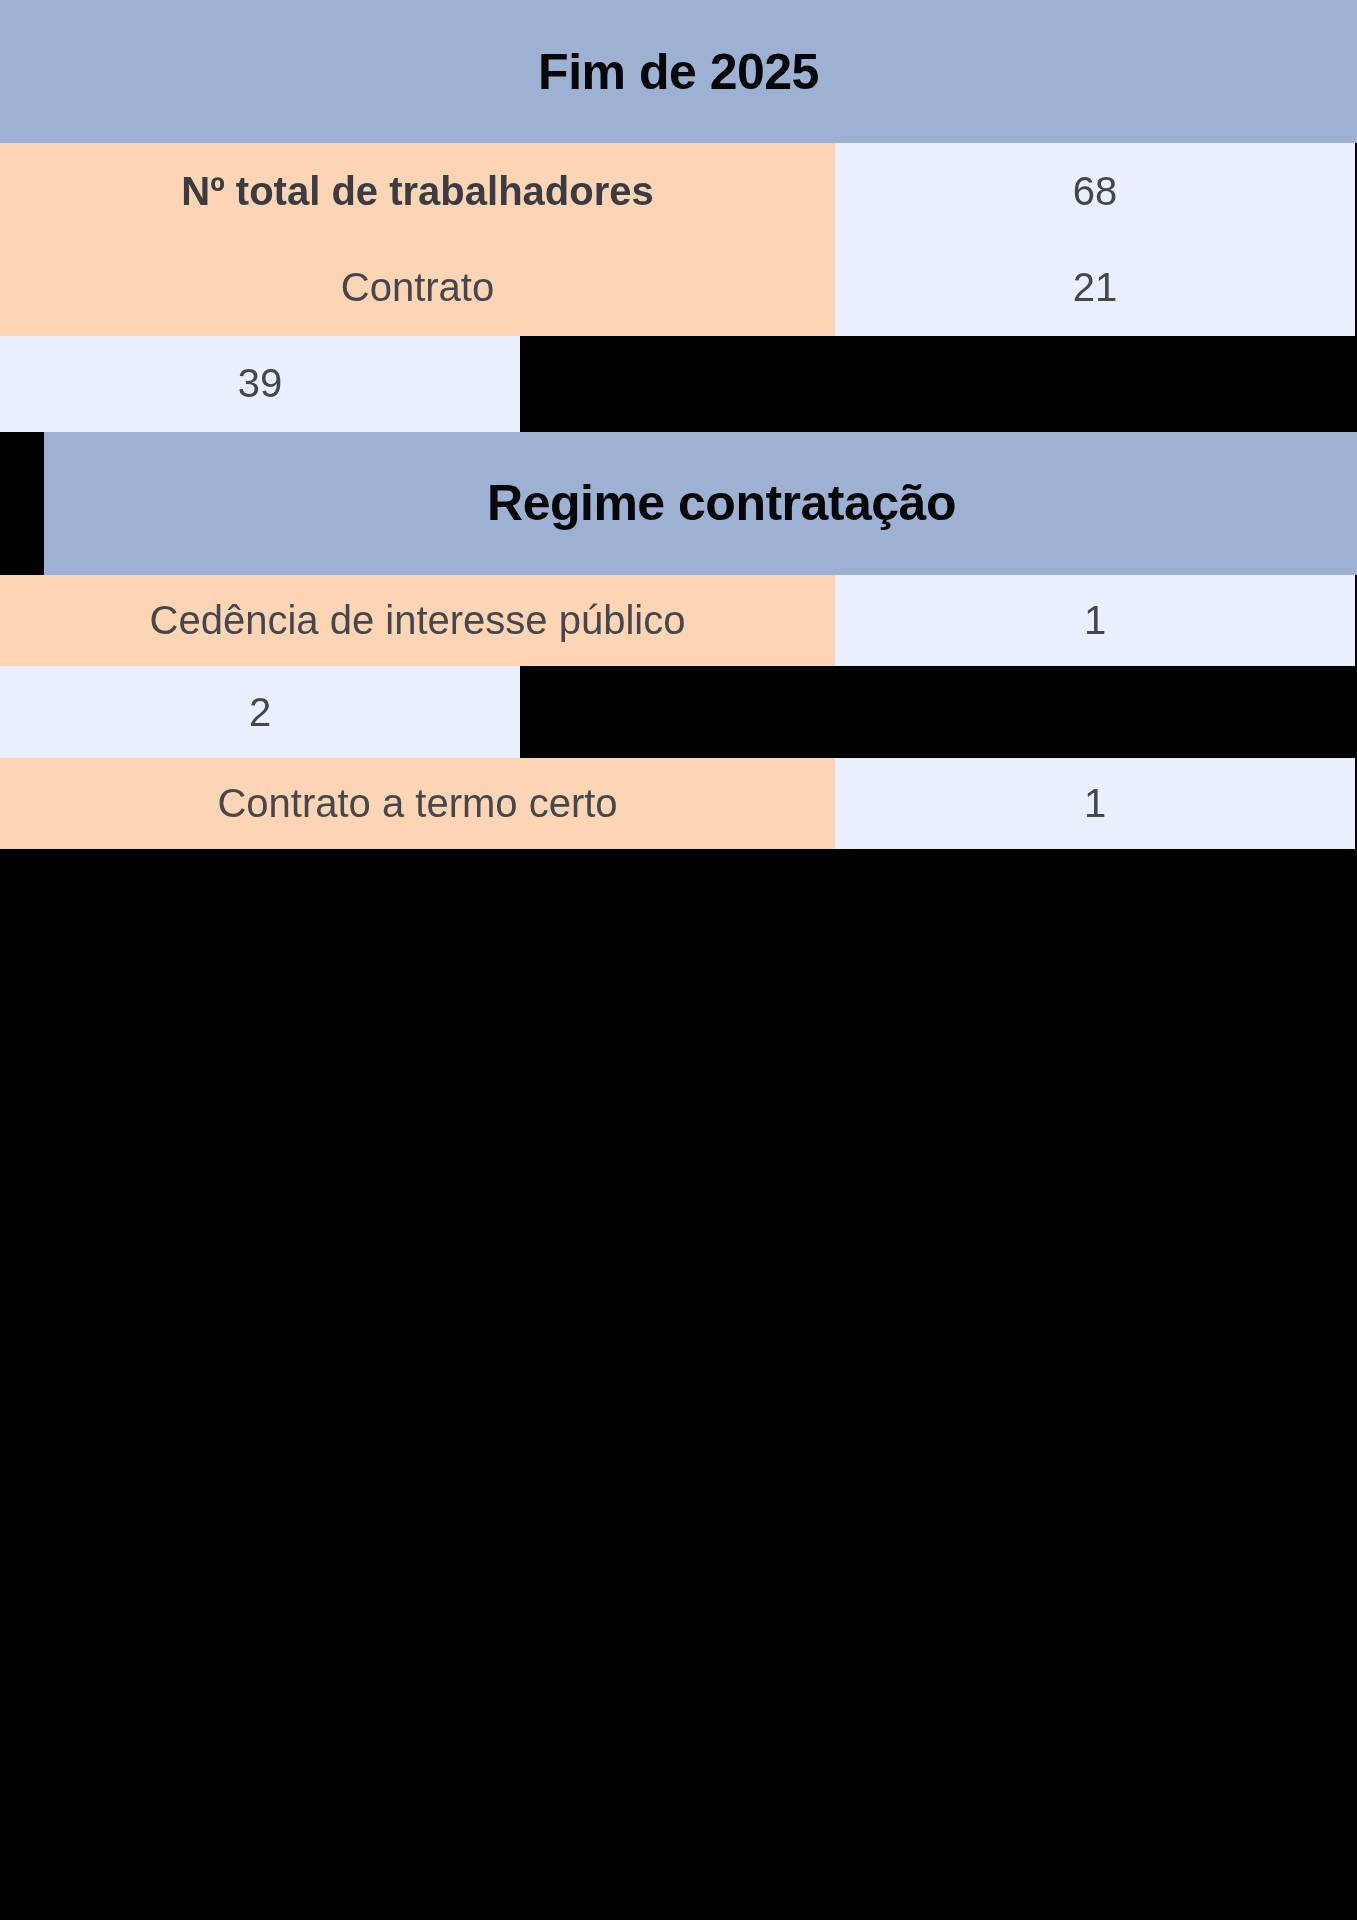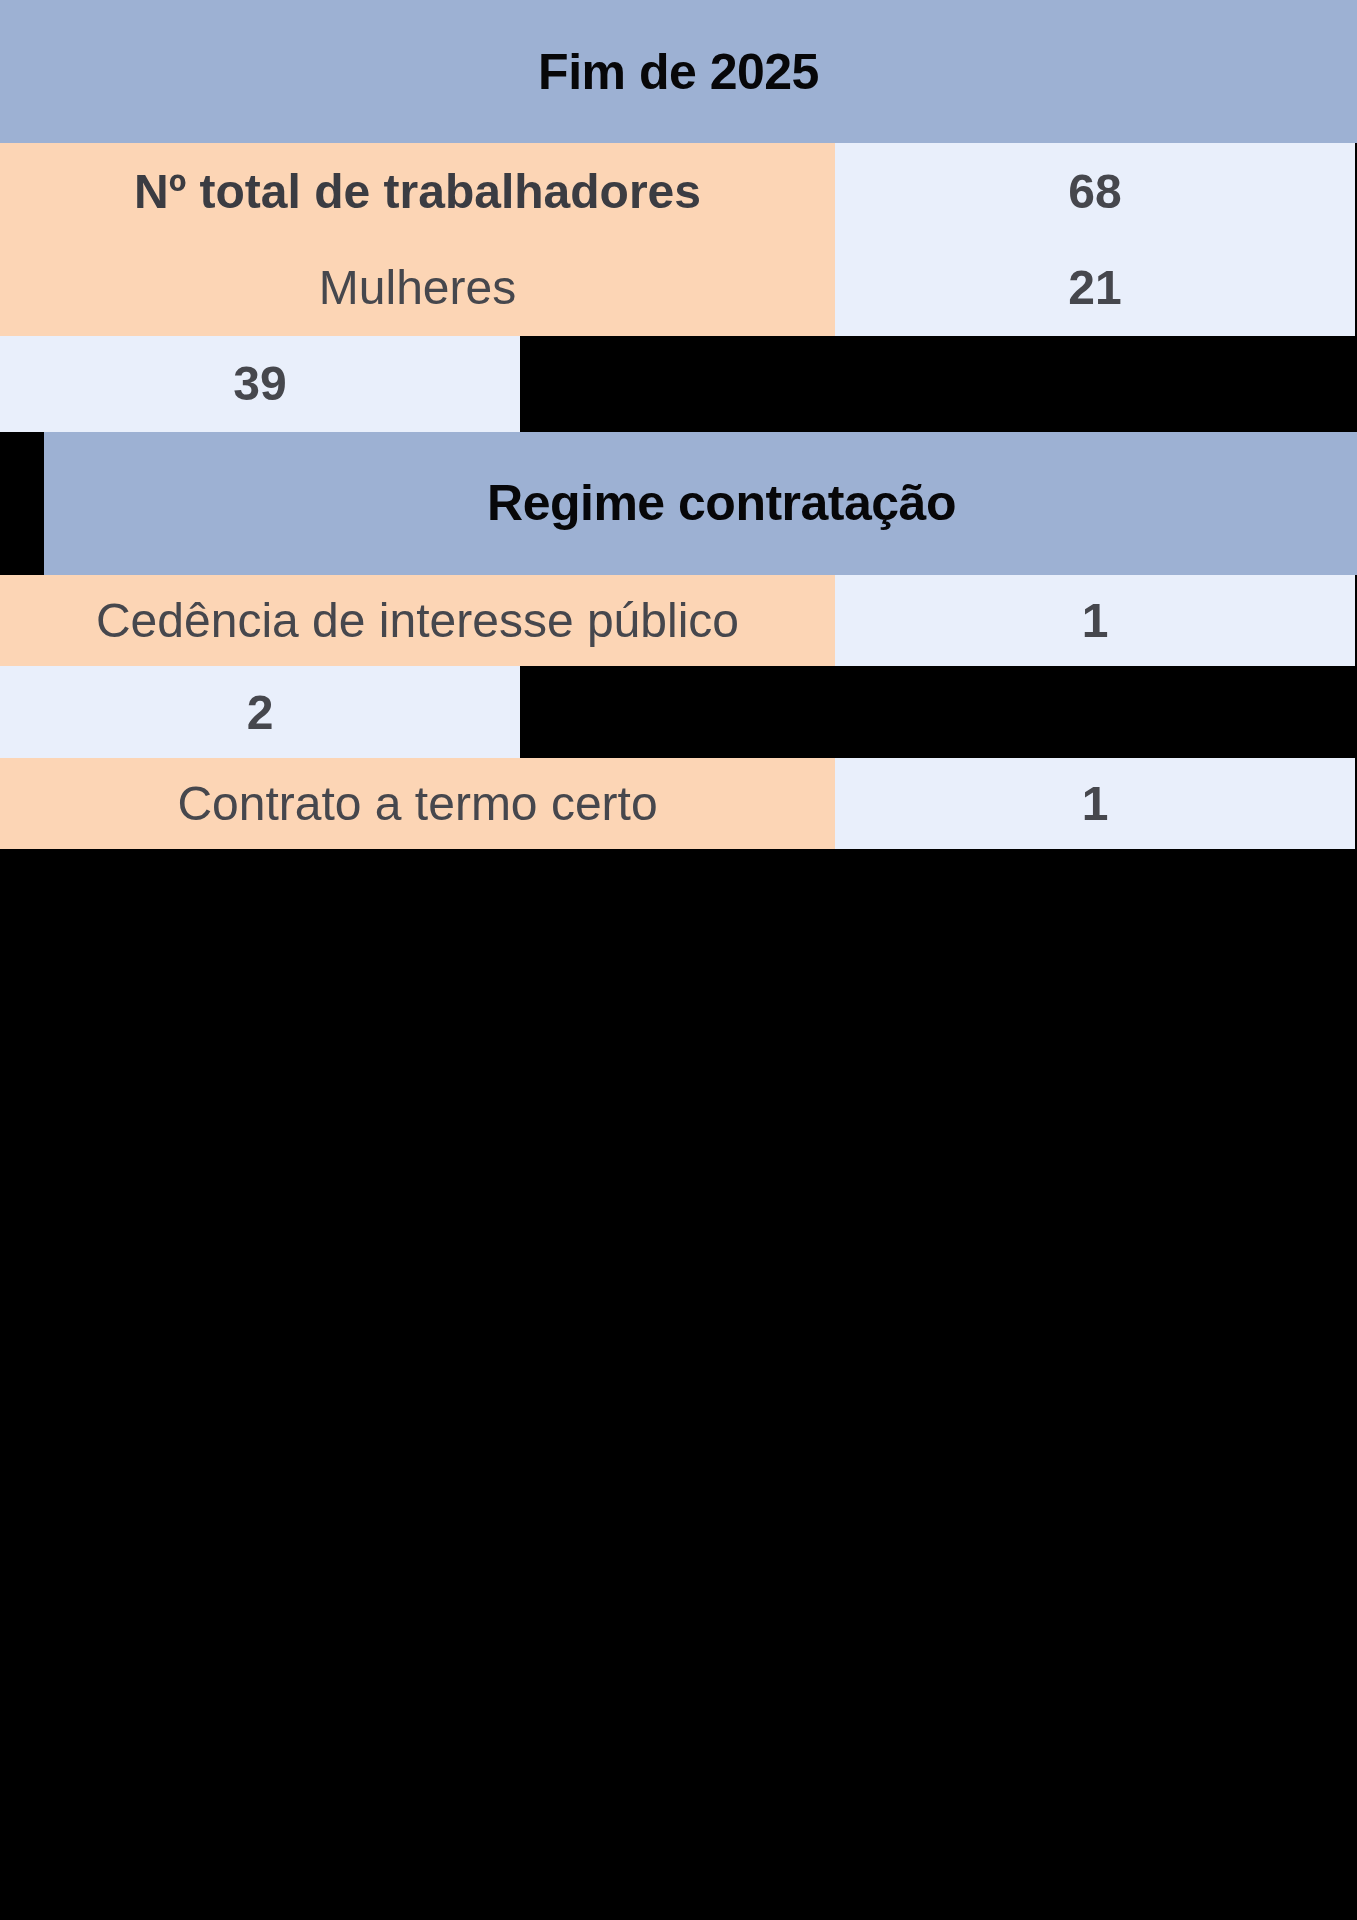--- a/index.html
+++ b/index.html
@@ -46,32 +46,31 @@
   .row {
     display: flex;
     width: 1355px;
   }
   .row.s1 { height: 96.33px; }
   .row.s2 { height: 91.5px; }
   .cell {
     display: flex;
     align-items: center;
     justify-content: center;
-    font-size: 48px;
+    font-size: 40px;
     font-weight: 400;
     color: #46474D;
   }
   .cell.label {
     width: 835px;
     background: #FCD5B5;
   }
   .cell.value {
     width: 520px;
     background: #E9EFFB;
-    font-weight: bold;
   }
   .row.emphasis .cell.label {
     font-weight: 700;
     color: #3B3C42;
   }
   .black-area {
     position: absolute;
     top: 941px;
     left: 0;
     width: 1357px;
@@ -89,21 +88,21 @@
     <div class="section-header">Fim de 2025</div>
 
     <div class="table-lower">
 
       <div class="row s1 emphasis">
         <div class="cell label">Nº total de trabalhadores</div>
         <div class="cell value">68</div>
       </div>
 
       <div class="row s1">
-        <div class="cell label">Mulheres</div>
+        <div class="cell label">Contrato</div>
         <div class="cell value">21</div>
       </div>
 
       <div class="row s1">
         <div class="cell value">39</div>
       </div>
 
       <div class="section-header">Regime contratação</div>
 
 

